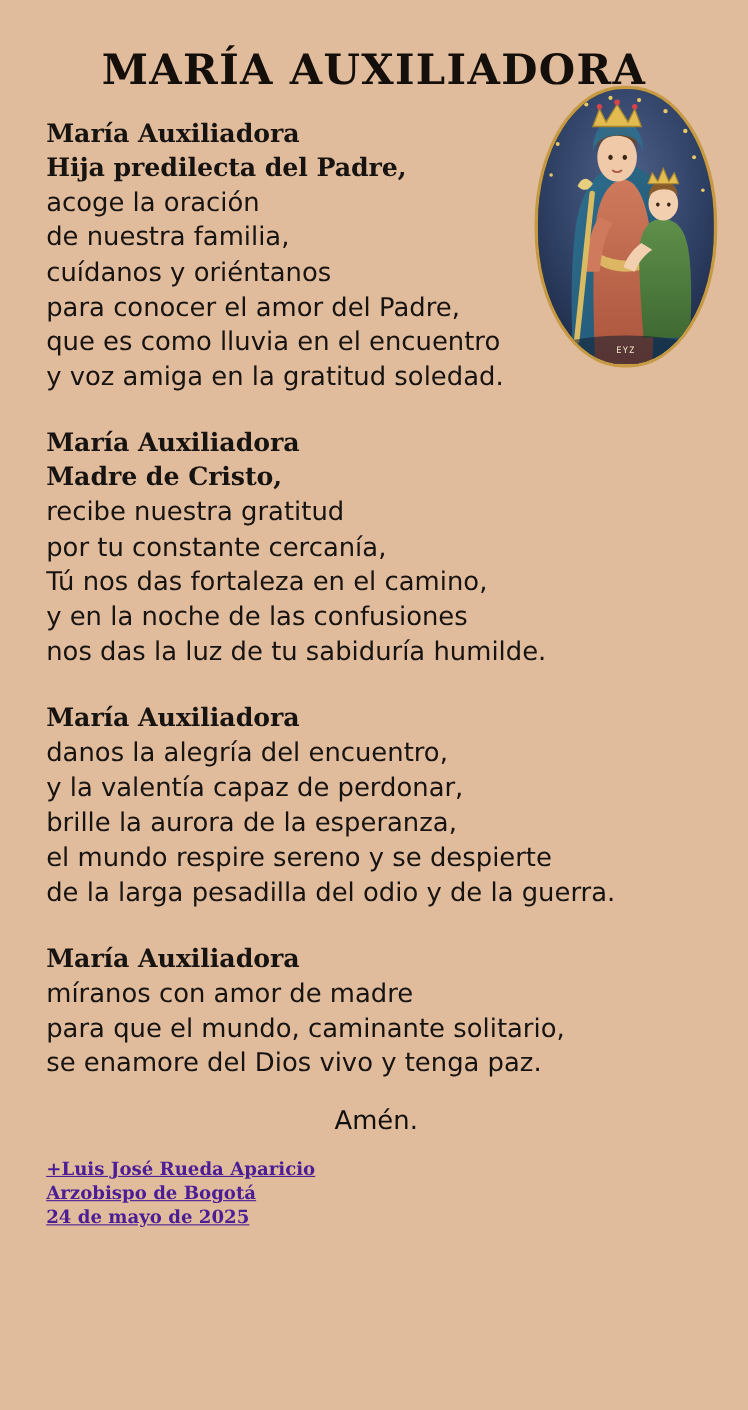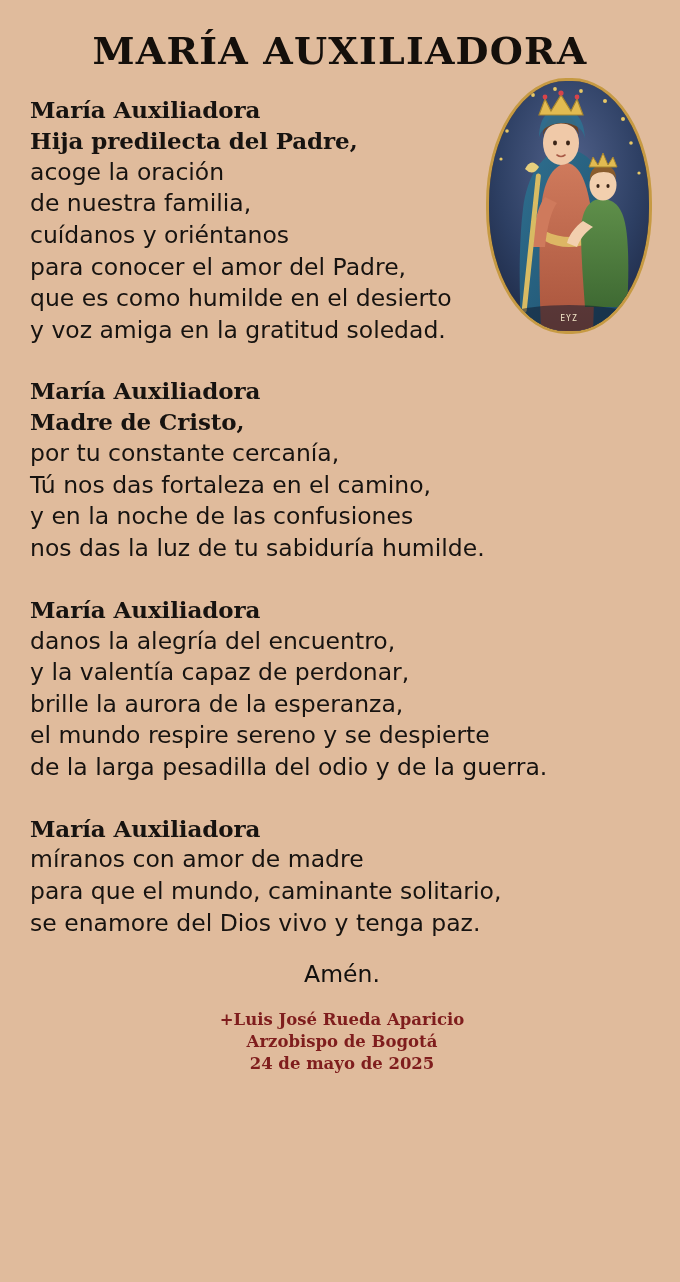--- a/index.html
+++ b/index.html
@@ -13,21 +13,21 @@
     font-family: "DejaVu Sans", sans-serif;
     color: #12100e;
     overflow: hidden;
     position: relative;
   }
   .page {
     position: relative;
     width: 680px;
     height: 1282px;
     box-sizing: border-box;
-    padding: 0;
+    padding: 12px;
   }
   .title {
     text-align: center;
     font-family: "DejaVu Serif", serif;
     font-weight: bold;
     font-size: 38px;
     letter-spacing: 1.2px;
     margin: 0;
     padding-top: 28px;
     color: #140f0b;
@@ -52,27 +52,27 @@
     letter-spacing: -0.1px;
   }
   .amen {
     font-size: 23.5px;
     line-height: 1.345;
     margin-top: -10px;
     margin-bottom: 18px;
     text-align: center;
   }
   .signature {
-    text-align: center;
     font-family: "DejaVu Serif", serif;
     font-weight: bold;
     font-size: 16.5px;
     line-height: 1.33;
-    color: #7f1d1d;
+    color: #4c1d95;
     margin-top: 6px;
+    text-decoration: underline;
   }
   
   .icon-frame {
     position: absolute;
     right: 28px;
     top: 78px;
     width: 160px;
     height: 250px;
     border-radius: 80px / 125px;
     overflow: hidden;
@@ -170,27 +170,28 @@
 
   <div class="body-wrap">
 
     <div class="stanza">
       <div class="line bold">María Auxiliadora</div>
       <div class="line bold">Hija predilecta del Padre,</div>
       <div class="line">acoge la oración</div>
       <div class="line">de nuestra familia,</div>
       <div class="line">cuídanos y oriéntanos</div>
       <div class="line">para conocer el amor del Padre,</div>
-      <div class="line">que es como humilde en el desierto</div>
+      <div class="line">que es como lluvia en el encuentro</div>
       <div class="line">y voz amiga en la gratitud soledad.</div>
     </div>
 
     <div class="stanza">
       <div class="line bold">María Auxiliadora</div>
       <div class="line bold">Madre de Cristo,</div>
+      <div class="line">recibe nuestra gratitud</div>
       <div class="line">por tu constante cercanía,</div>
       <div class="line">Tú nos das fortaleza en el camino,</div>
       <div class="line">y en la noche de las confusiones</div>
       <div class="line">nos das la luz de tu sabiduría humilde.</div>
     </div>
 
     <div class="stanza">
       <div class="line bold">María Auxiliadora</div>
       <div class="line">danos la alegría del encuentro,</div>
       <div class="line">y la valentía capaz de perdonar,</div>

